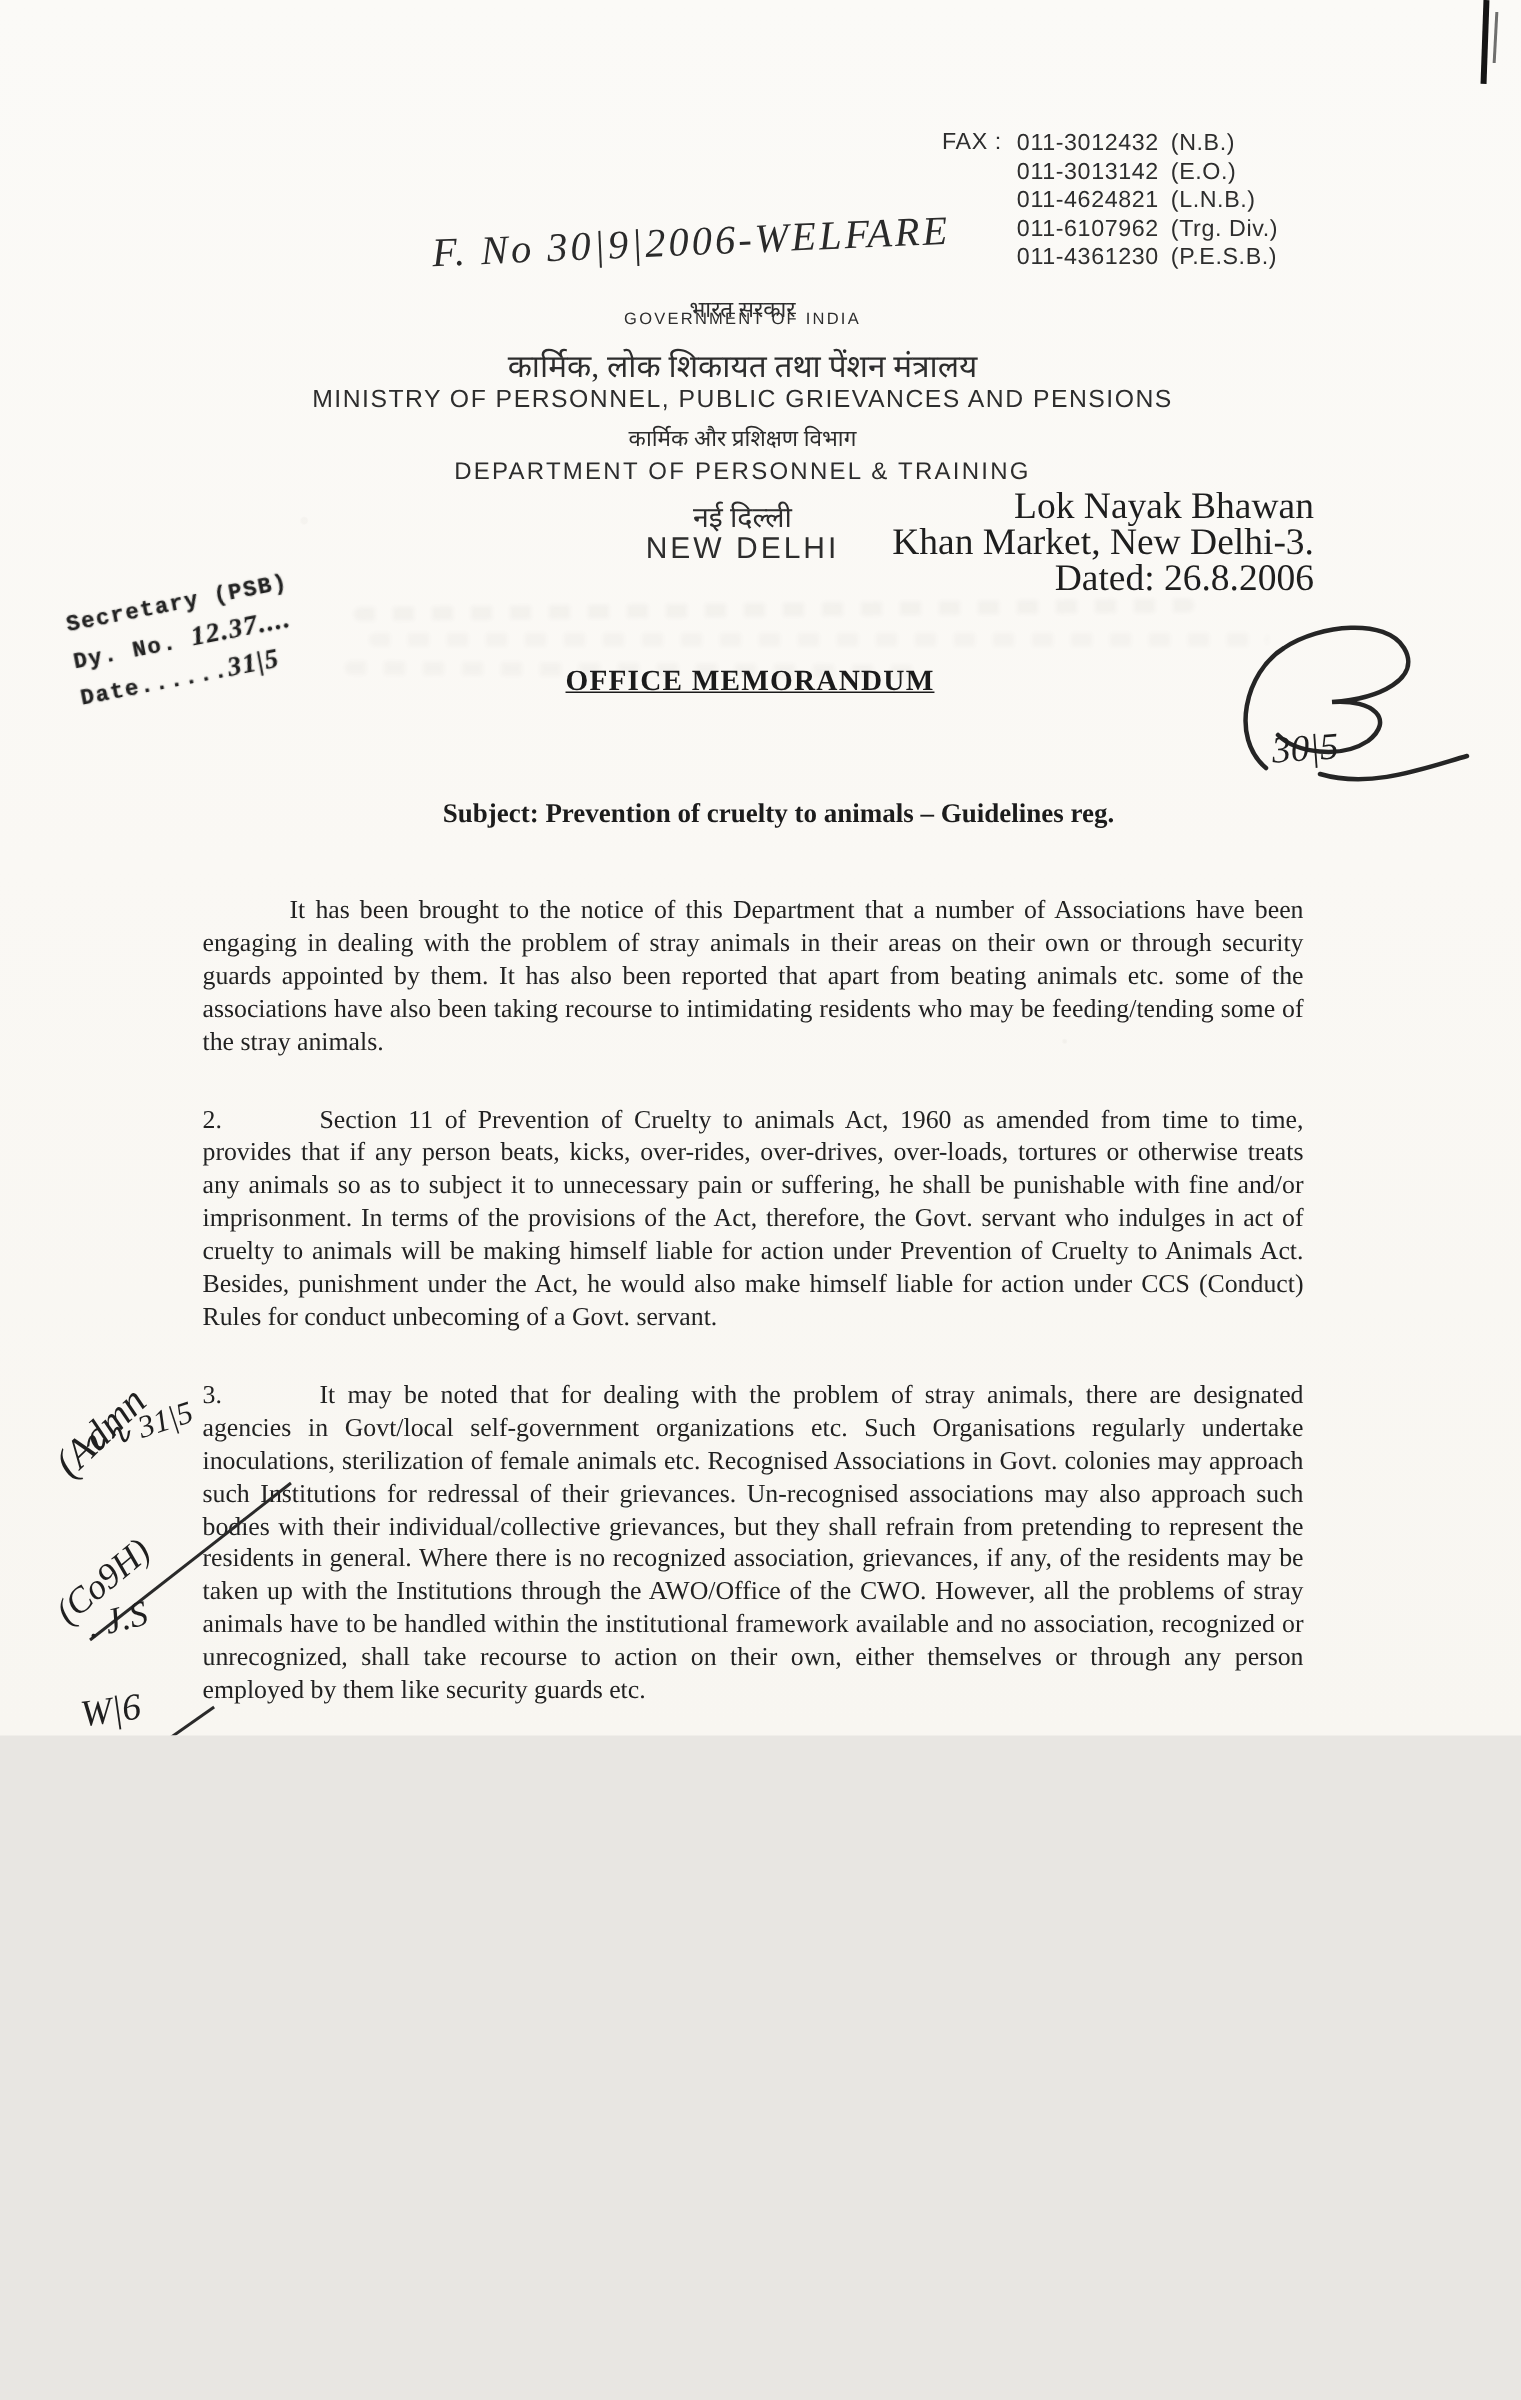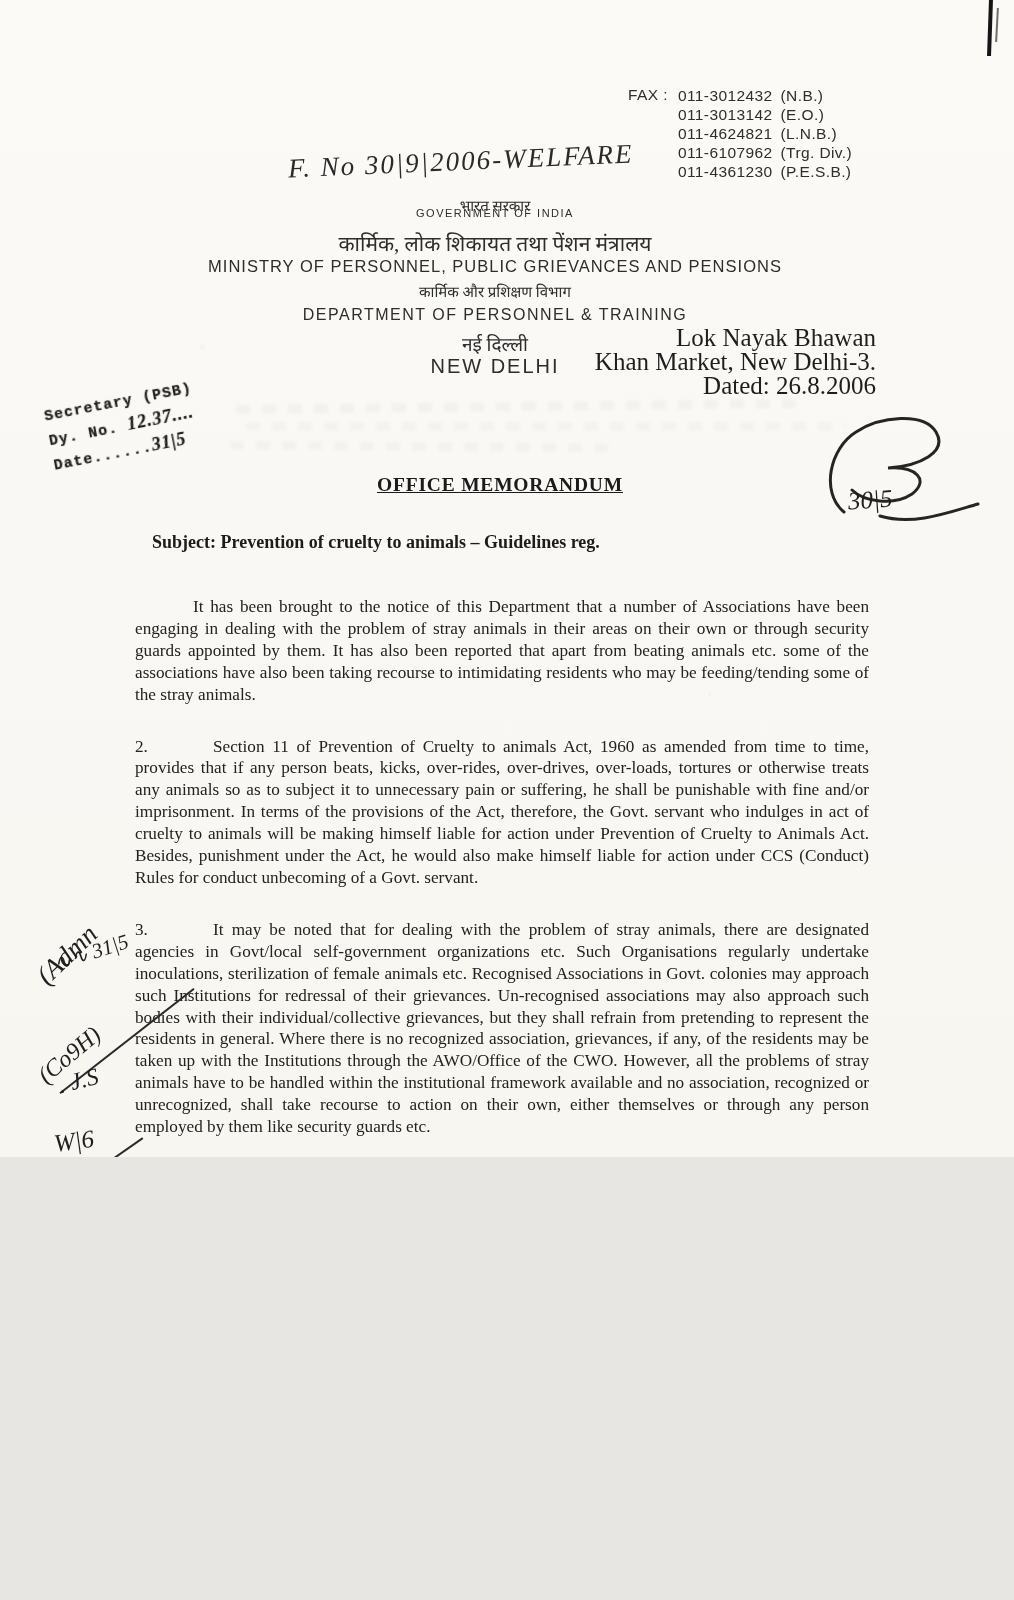--- a/index.html
+++ b/index.html
@@ -45,28 +45,28 @@
   .addr{top:326px;left:560px;width:316px;text-align:right;font-size:25px;line-height:24px;color:#1e1e1e;}
 
   
   .stamp{top:392px;left:48px;transform:rotate(-11deg);font-size:15px;font-weight:bold;
          color:#222;letter-spacing:1px;line-height:22px;text-shadow:0 0 1px rgba(20,20,20,.55);
          filter:blur(.2px);}
   .stamp .hand-num{font-size:18px;}
 
   
   .om-title{top:444px;left:0;width:1000px;text-align:center;font-size:19.5px;font-weight:bold;
-            text-decoration:underline;letter-spacing:.8px;color:#1b1b1b;margin-top:30px;}
+            text-decoration:underline;letter-spacing:.8px;color:#1b1b1b;}
 
   
   .sig-svg{top:408px;left:822px;}
   .sig-date{top:486px;left:848px;font-size:25px;transform:rotate(-4deg);}
 
   
-  .subject{top:532px;left:152px;width:734px;text-align:left;font-weight:bold;font-size:18px;color:#1c1c1c;}
+  .subject{top:532px;left:152px;width:734px;text-align:center;font-weight:bold;font-size:18px;color:#1c1c1c;}
 
   
   .bodytxt{top:596px;left:135px;width:734px;font-size:17.2px;line-height:21.9px;
            text-align:justify;color:#222;}
   .para{margin:0 0 30px 0;}
   .para.indent{text-indent:58px;}
   .pnum{display:inline-block;width:78px;text-indent:0;}
 
   
   .smudge{background:repeating-linear-gradient(90deg, rgba(90,85,75,.35) 0 14px, transparent 14px 26px);

